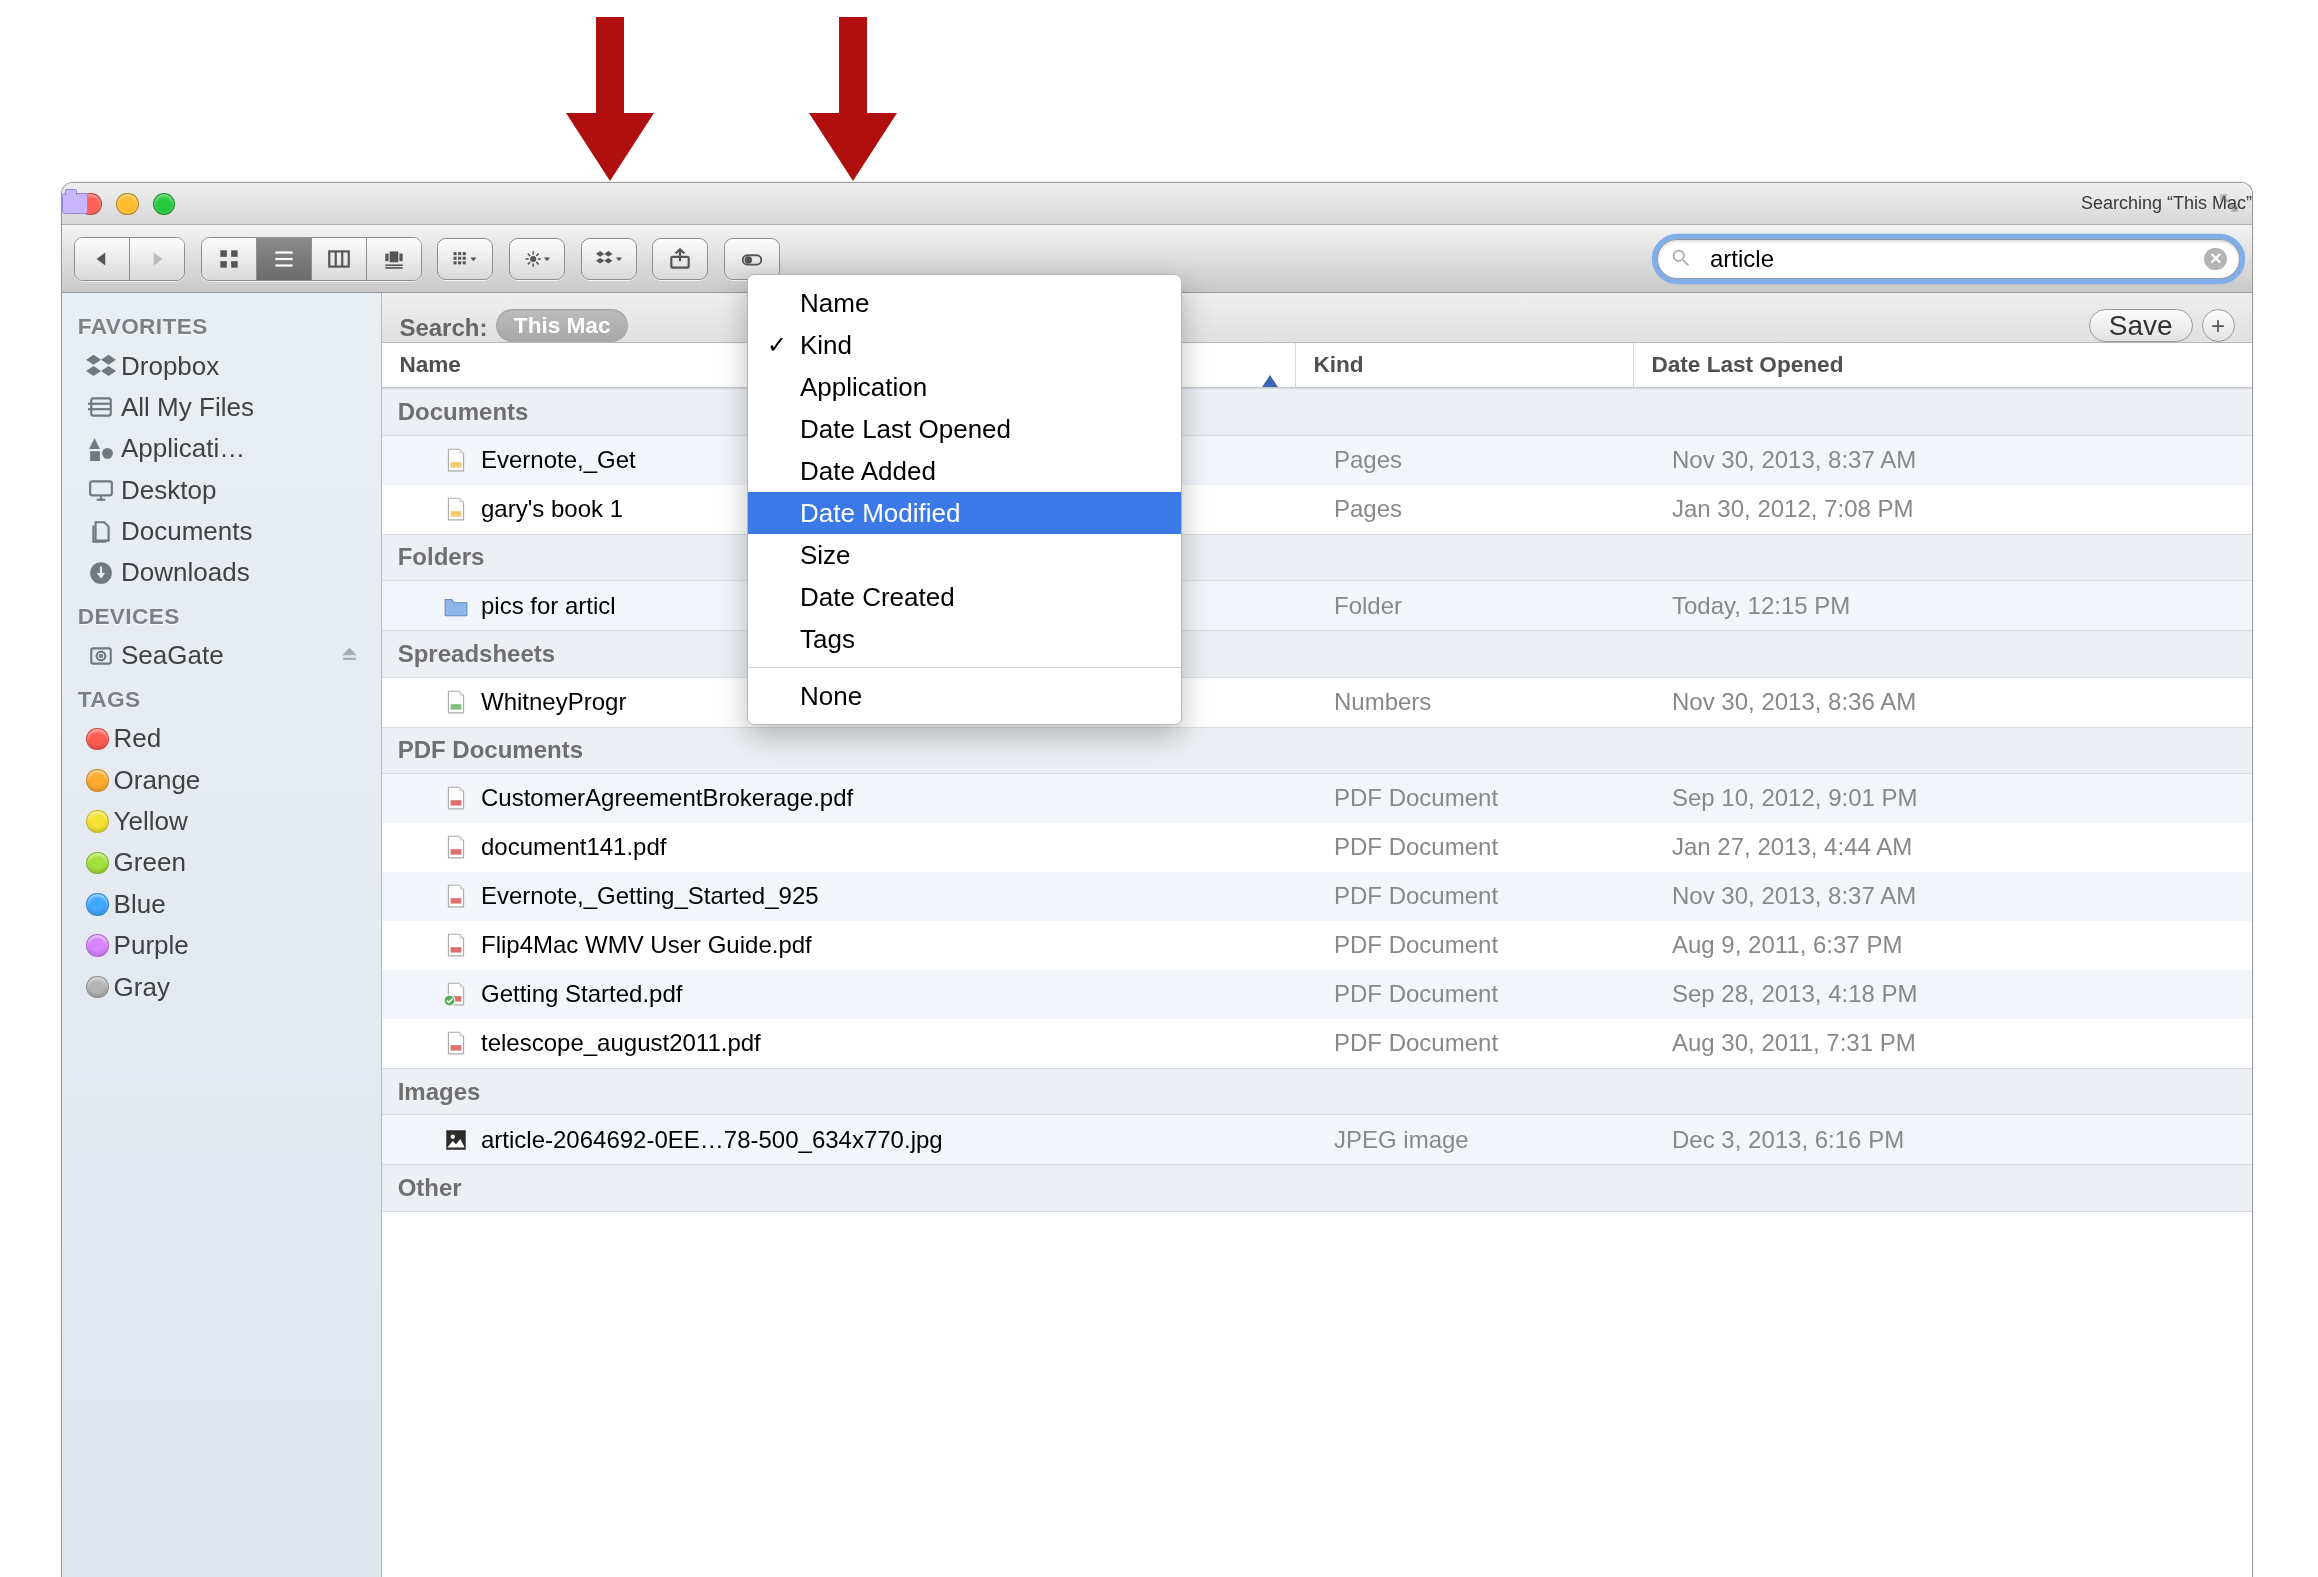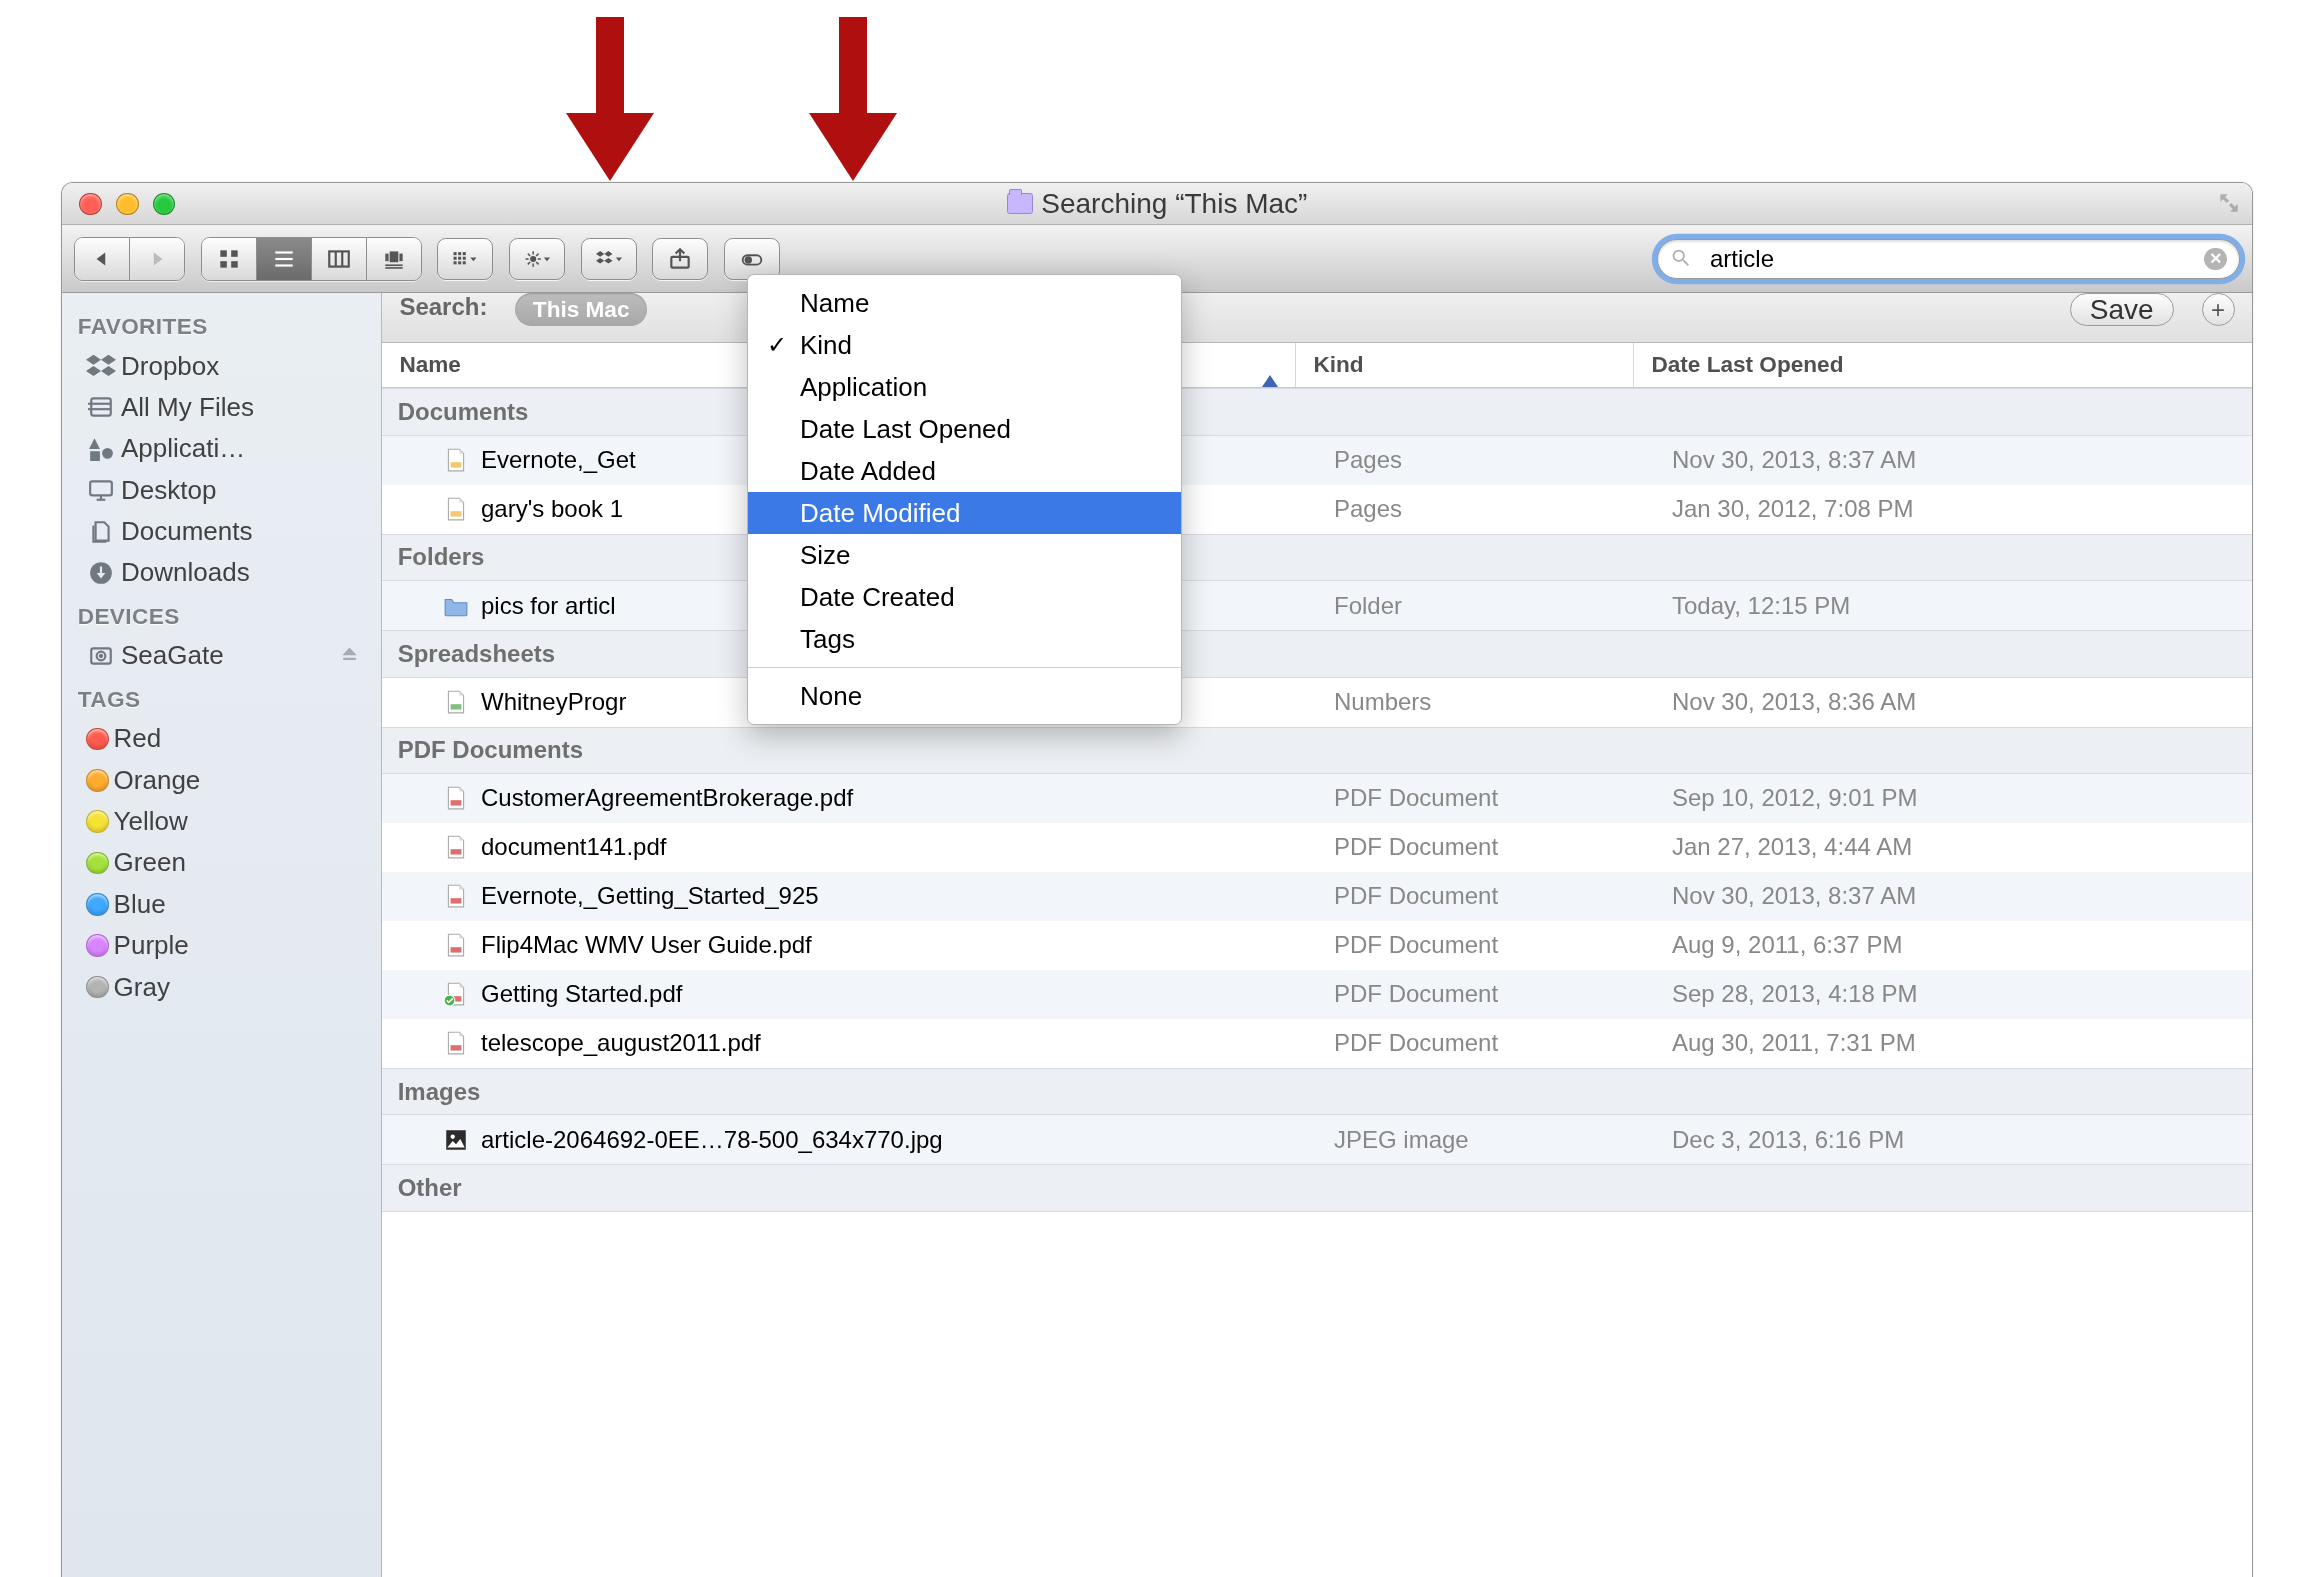--- a/index.html
+++ b/index.html
@@ -95,22 +95,22 @@
     background: linear-gradient(#f0f0f0,#d7d7d7);
     border-bottom: 0.9px solid #b0b0b0;
     display: flex; align-items: center;
     position: relative;
   }
   .traffic { display: flex; gap: 14px; padding-left: 17.4px; }
   .light { width: 22.6px; height: 22.6px; border-radius: 50%; border: 0.9px solid rgba(0,0,0,.3); box-shadow: inset 0 1.7px 3.5px rgba(255,255,255,.5);}
   .light.r { background: var(--traffic-red);} .light.y{background:var(--traffic-yellow);} .light.g{background:var(--traffic-green);}
   .title-center {
     position: absolute; left: 0; right: 0;
-    display: flex; justify-content: center; align-items: center; gap: 8.7px;
-    font-size: 28px; color: #3a3a3a;
+    display: flex; justify-content: space-between; align-items: center; gap: 8.7px;
+    font-size: 18px; color: #3a3a3a;
     pointer-events: none;
   }
   .title-folder-icon {
     width: 26px; height: 21px;
     background: #c8b6ff;
     border: 0.9px solid #9a86d9;
     border-radius: 2.6px;
     position: relative;
   }
   .title-folder-icon::before{
@@ -198,22 +198,22 @@
     box-shadow: inset 0 2.6px 2.6px rgba(255,255,255,.5), inset 0 -2.6px 3.5px rgba(0,0,0,.15);
     flex: 0 0 22.6px;
   }
 
   .main { flex:1; display:flex; flex-direction:column; position:relative; }
 
   .searchbar {
     height: 50px;
     background: linear-gradient(#efefef,#e0e0e0);
     border-bottom: 0.9px solid #b8b8b8;
-    display:flex; align-items:flex-start;
-    padding: 0 17.4px; gap: 28px;
+    display:flex; align-items:flex-end;
+    padding: 0 17.4px; gap: 9px;
     font-size: 24px;
   }
   .searchbar .label { color:#666; font-weight:bold;}
   .scope-pill {
     background: linear-gradient(#bdbdbd,#a7a7a7);
     color:#fff; font-weight:bold;
     border-radius: 17.4px;
     padding: 3.5px 17.4px; font-size:22.6px;
     box-shadow: inset 0 0.9px 1.7px rgba(0,0,0,.2);
   }

